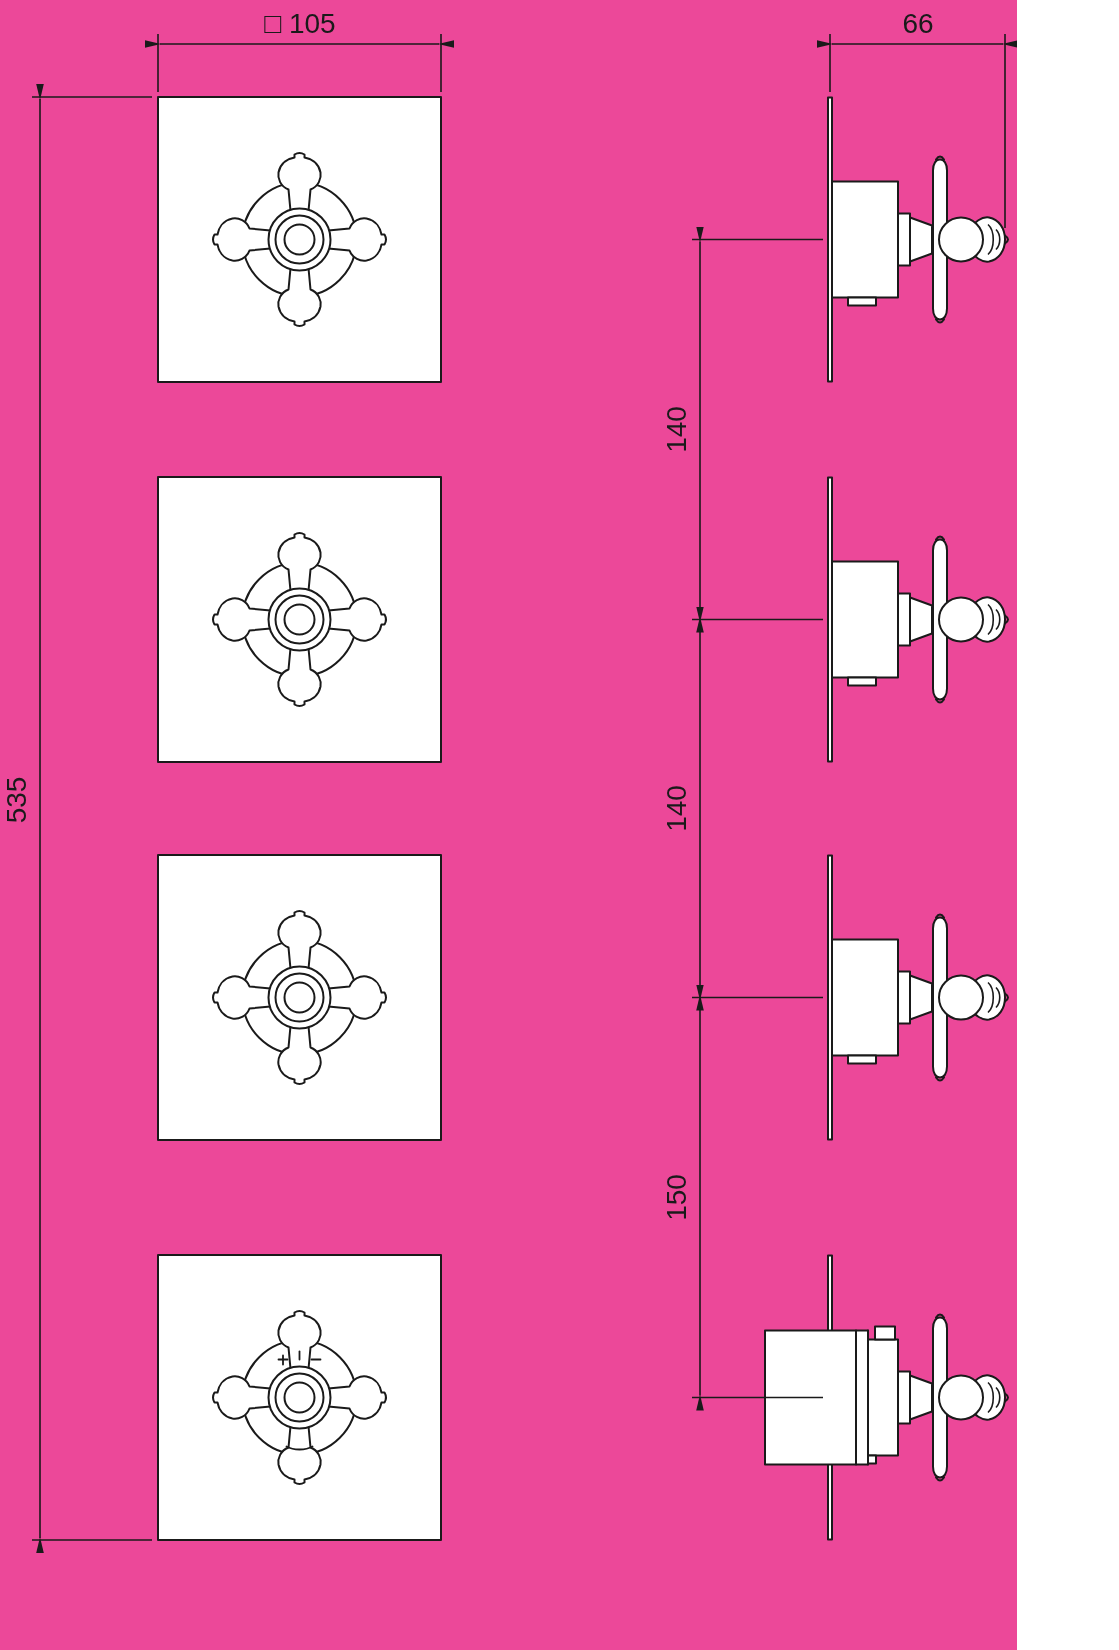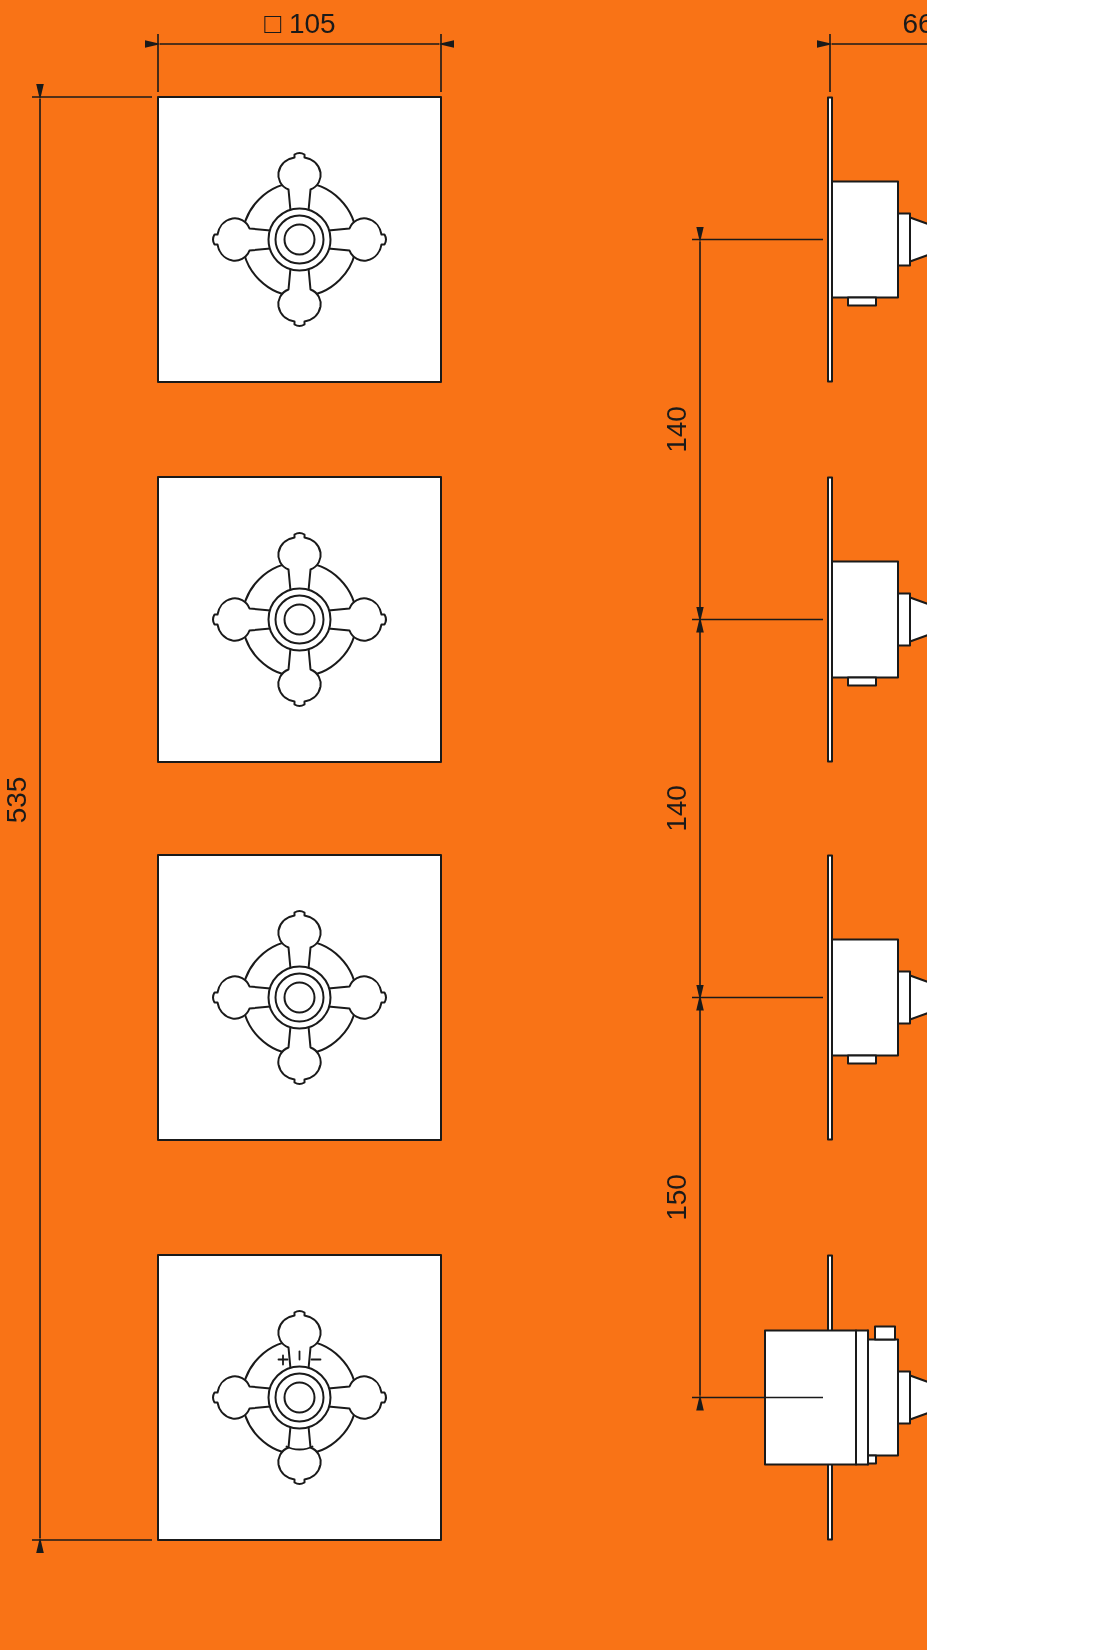--- a/index.html
+++ b/index.html
@@ -3,23 +3,23 @@
 <meta charset="utf-8">
 <style>
   html, body {
     margin: 0;
     padding: 0;
     background: #ffffff;
     font-family: "Liberation Sans", sans-serif;
   }
   .page {
     position: relative;
-    width: 927px;
+    width: 1017px;
     height: 1650px;
-    background: #f97316;
+    background: #ec4899;
     overflow: hidden;
   }
   svg { display: block; }
   .ln {
     fill: #ffffff;
     stroke: #1a1a1a;
     stroke-width: 2;
     stroke-linejoin: round;
     stroke-linecap: round;
   }

